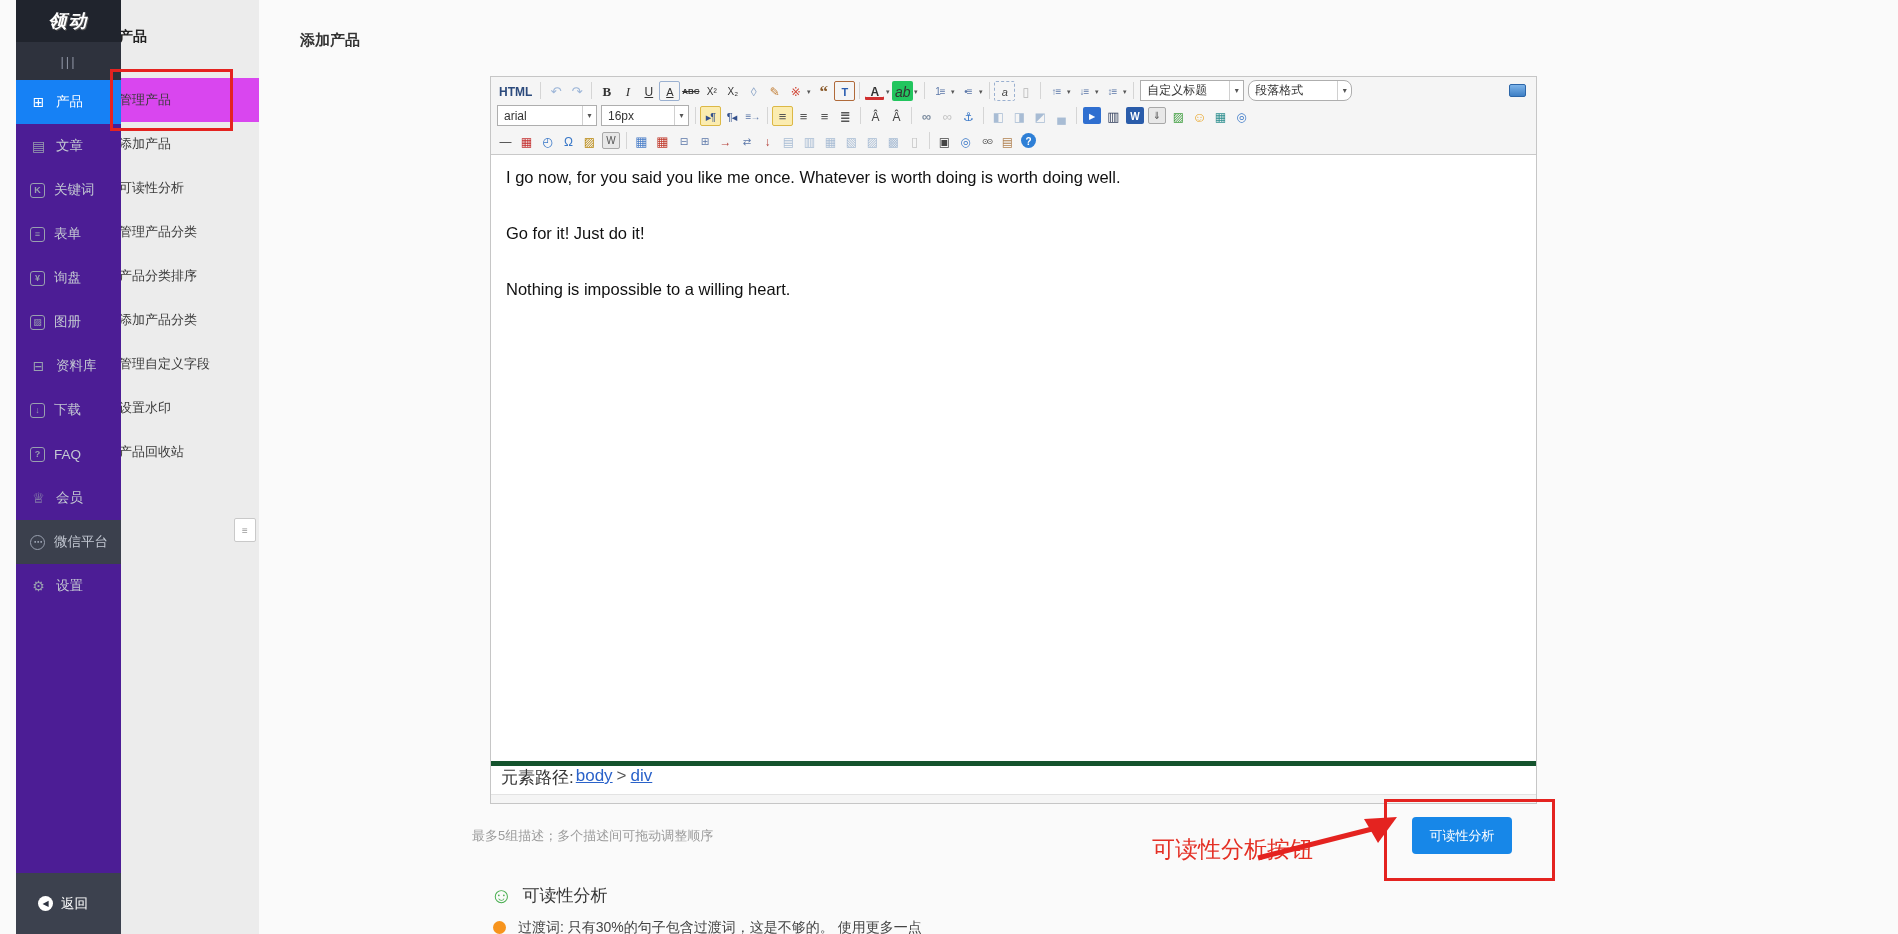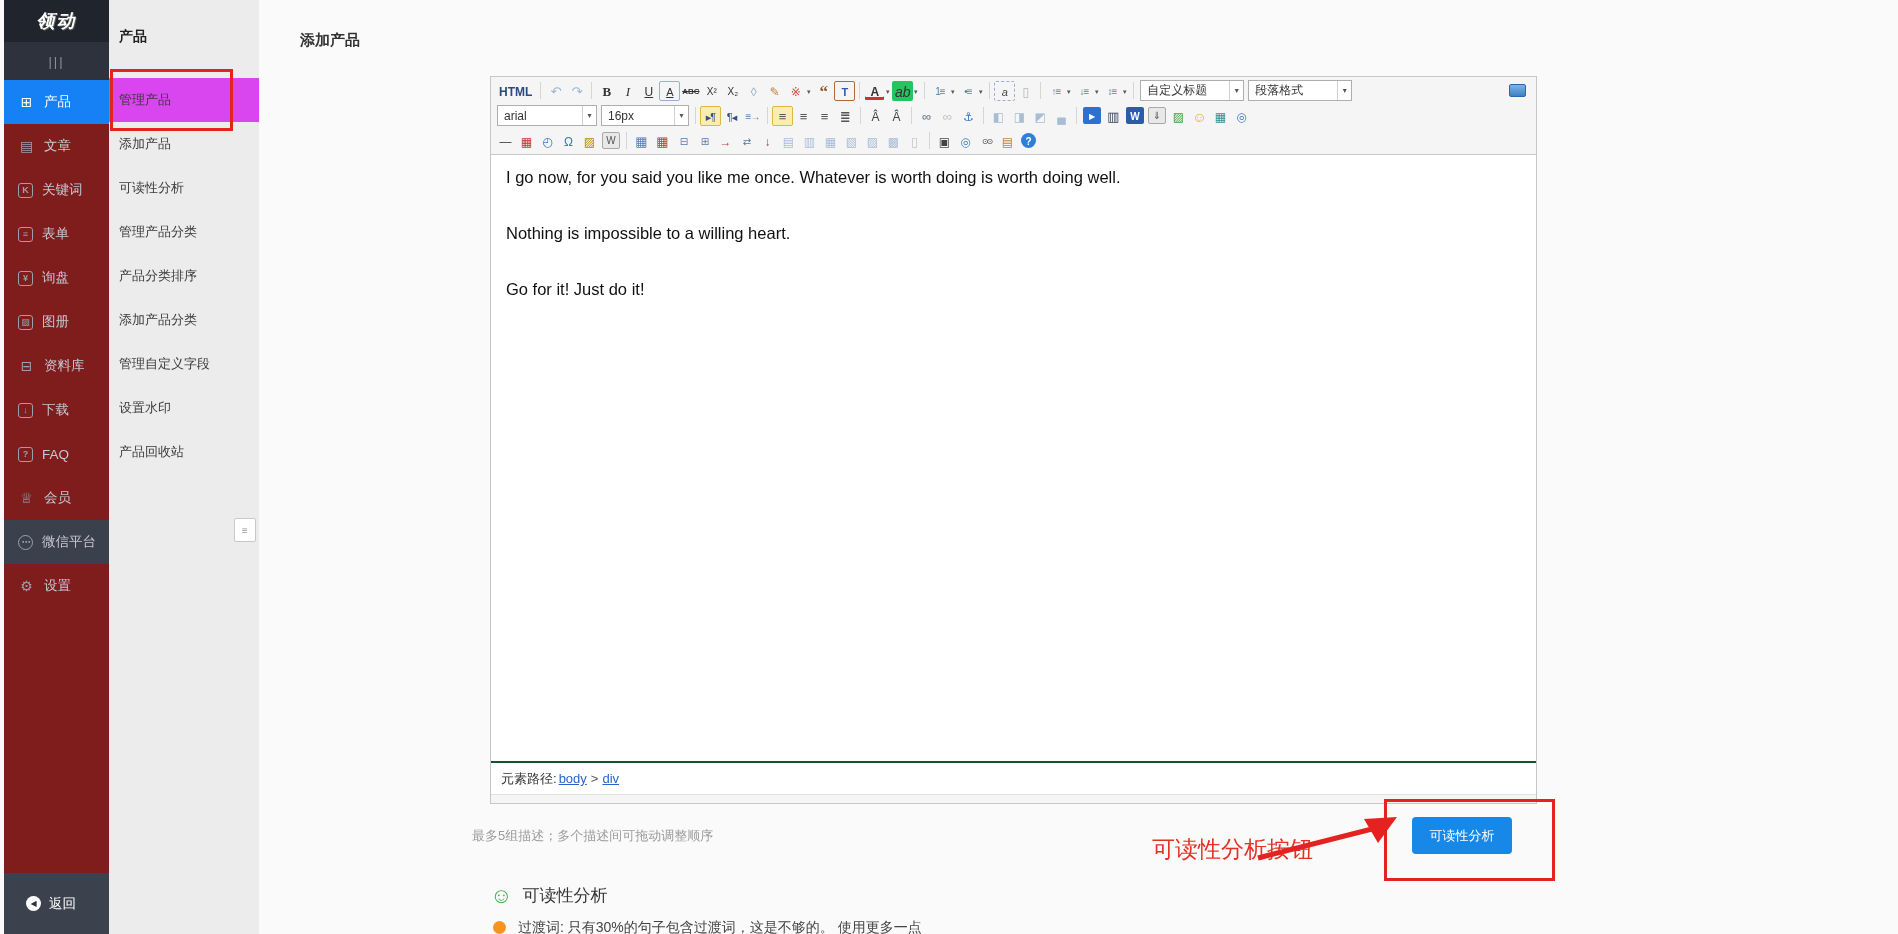--- a/index.html
+++ b/index.html
@@ -1,20 +1,20 @@
 <!DOCTYPE html>
 <html><head>
 <meta charset="utf-8">
 <style>
   * { margin:0; padding:0; box-sizing:border-box; }
   html,body { width:1898px; height:934px; overflow:hidden; }
   body { position:relative; background:#fafafa; font-family:"Liberation Sans","DejaVu Sans",sans-serif; color:#333; }
 
   
-  .sidebar { position:absolute; left:4px; top:0; width:105px; height:934px; background:#7f1d1d; z-index:4; }
+  .sidebar { position:absolute; left:16px; top:0; width:105px; height:934px; background:#4c1d95; z-index:4; }
   .logo { height:42px; background:#20242d; color:#fff; display:flex; align-items:center; justify-content:center;
           font-size:18px; font-weight:bold; font-style:italic; letter-spacing:2px;
           text-shadow:1px 1px 0 #555; transform-origin:center; }
   .collapse-row { height:38px; display:flex; align-items:center; justify-content:center;
           color:#8a90a0; font-size:13px; letter-spacing:2px; background:#2e323d; cursor:pointer; }
   .nav-item { height:44px; display:flex; align-items:center; padding-left:14px; cursor:pointer; }
   .nav-item.active { background:#1681f5; }
   .nav-item.hl { background:#3b404d; }
   .nav-ico { width:17px; height:17px; line-height:17px; text-align:center; font-size:14px; color:#99a0af; flex:none; }
   .nav-ico.ibox { width:15px; height:15px; line-height:12px; font-size:9px; border:1.5px solid #99a0af; border-radius:3px; font-weight:bold; }
@@ -96,21 +96,21 @@
   .c-tblb { color:#4a7ec8; font-size:13px; }
   .c-tblr { color:#c0392b; font-size:13px; }
   .c-rowr { color:#b5413a; font-size:12px; }
   .c-bino { color:#444; font-size:8px; letter-spacing:-2px; }
   .c-clip { color:#b08050; font-size:12px; }
   .c-help { background:#2e7fd6; color:#fff; border-radius:50%; min-width:15px; width:15px; height:15px; line-height:15px; font-size:10px; font-weight:bold; margin:2px 3px; }
   .c-monitor { width:17px; min-width:17px; height:13px; background:linear-gradient(#7db4ea,#3e7fc4); border:1px solid #2c66a8; border-radius:2px; margin:0 6px 0 2px; }
 
   .ed-content { flex:1; padding:13px 15px; font-size:16.5px; color:#111; overflow:hidden; background:#fff; cursor:text; }
   .ed-content p { margin:0 0 36px 0; line-height:1.2; }
-  .statusbar { height:33px; border-top:2px solid #14532d; display:flex; align-items:center; padding-left:10px; font-size:13px; color:#333; background:#fff; }
+  .statusbar { height:33px; border-top:5px solid #14532d; display:flex; align-items:flex-start; padding-left:10px; font-size:17px; color:#333; background:#fff; }
   .statusbar a { color:#2a62c9; text-decoration:underline; cursor:pointer; margin:0 2px; }
   .path-sep { color:#555; margin:0 2px; }
   .grip { height:9px; background:#f5f5f5; border-top:1px solid #e3e3e3; }
 
   
   .hint { position:absolute; left:472px; top:827px; font-size:13px; color:#9b9b9b; z-index:2; }
   .annot-note { position:absolute; left:1152px; top:834px; font-size:23px; color:#e43025;
           font-family:"Liberation Serif","DejaVu Serif",serif; z-index:7; }
   .annot-arrow { position:absolute; left:1252px; top:806px; z-index:7; }
   .annot-box-btn { position:absolute; left:1384px; top:799px; width:171px; height:82px;
@@ -247,21 +247,21 @@
         <span class="tb-btn c-arr">▾</span>
         <span class="tb-btn c-lst">↓≡</span>
         <span class="tb-btn c-arr">▾</span>
         <span class="tb-btn c-lst">↕≡</span>
         <span class="tb-btn c-arr">▾</span>
         <span class="tb-sep"></span>
         <span class="tb-select" style="width: 104px;">
           <span class="tb-select-val">自定义标题</span>
           <span class="tb-select-arr">▾</span>
         </span>
-        <span class="tb-select" style="width: 104px;">
+        <span class="tb-select" style="width: 104px; border-radius: 8px;">
           <span class="tb-select-val">段落格式</span>
           <span class="tb-select-arr">▾</span>
         </span>
         <span class="tb-gap"></span>
         <span class="tb-btn c-monitor"></span>
       </div>
       <div class="tb-row">
         <span class="tb-select" style="width: 100px;">
           <span class="tb-select-val">arial</span>
           <span class="tb-select-arr">▾</span>
@@ -326,22 +326,22 @@
         <span class="tb-sep"></span>
         <span class="tb-btn c-dark">▣</span>
         <span class="tb-btn c-blue">◎</span>
         <span class="tb-btn c-bino">⊙⊙</span>
         <span class="tb-btn c-clip">▤</span>
         <span class="tb-btn c-help">?</span>
       </div>
     </div>
   <div class="ed-content">
       <p>I go now, for you said you like me once.  Whatever is worth doing is worth doing well.</p>
+      <p>Go for it! Just do it!</p>
       <p>Nothing is impossible to a willing heart.</p>
-      <p>Go for it! Just do it!</p>
     </div>
   <div class="statusbar">
     <span>元素路径:</span>
     <span><a>body</a><span class="path-sep">&gt;</span><a>div</a></span>
   </div>
   <div class="grip"></div>
 </div>
 
 <div class="hint">最多5组描述；多个描述间可拖动调整顺序</div>
 

